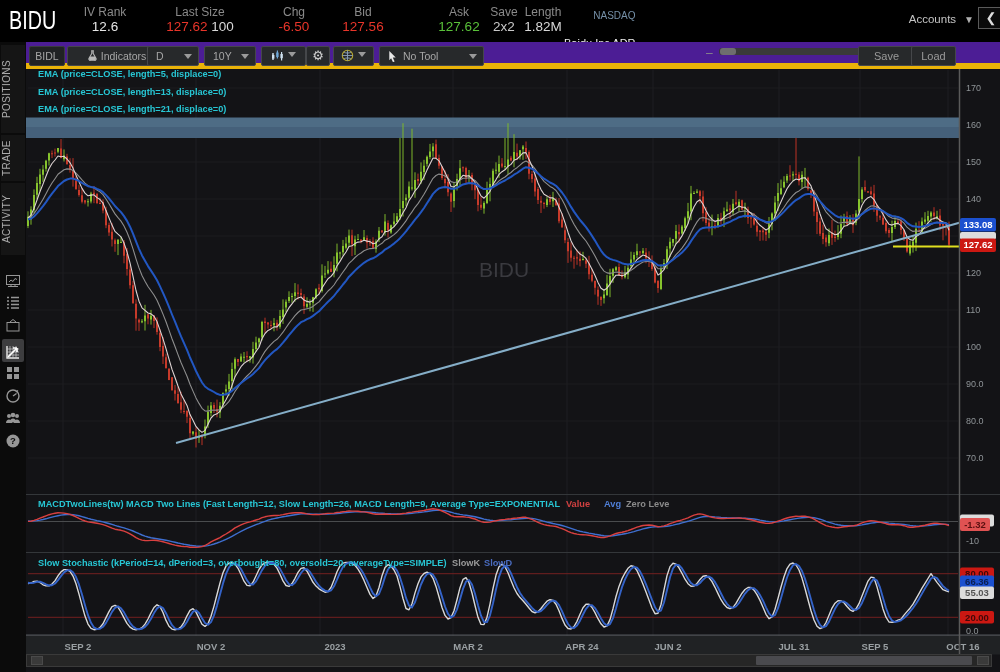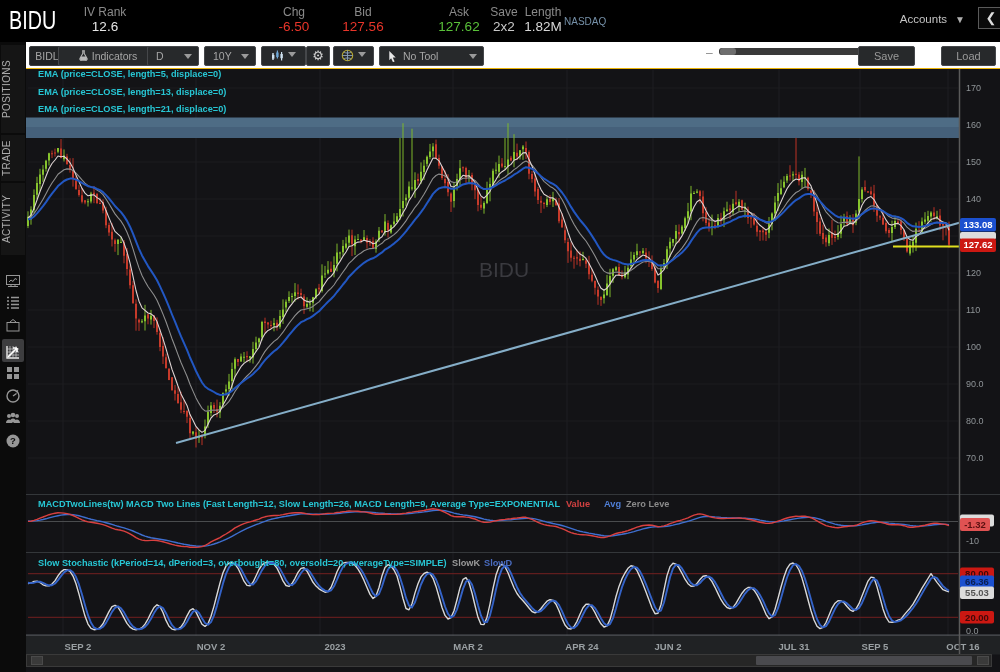--- a/index.html
+++ b/index.html
@@ -6,29 +6,29 @@
 html,body{width:1000px;height:672px;background:#000;overflow:hidden;
   font-family:"Liberation Sans",sans-serif}
 #app{position:relative;width:1000px;height:672px;background:#000}
 
 #hdr{position:absolute;left:0;top:0;width:1000px;height:42px;background:#000}
 #hdr .sym{position:absolute;left:9px;top:5px;font-size:26px;color:#fff;transform:scaleX(.76);transform-origin:0 0}
 .col{position:absolute;top:6px;text-align:center}
 .col .lb{font-size:12px;color:#8a8a8a;line-height:12px}
 .col .vl{font-size:13.5px;color:#e6e6e6;line-height:17px;margin-top:0}
 .red{color:#e8352a!important}.grn{color:#59c139!important}
-#nas{position:absolute;left:564px;top:16px;text-align:left}
+#nas{position:absolute;left:564px;top:10px;text-align:right}
 #nas .lb{font-size:10px;color:#7590a8}
 #nas .vl{font-size:11px;color:#f0f0f0;margin-top:16px}
-#accounts{position:absolute;right:35px;top:13px;font-size:11.5px;color:#c4c4c4}
+#accounts{position:absolute;right:26px;top:13px;font-size:11.5px;color:#c4c4c4}
 #accounts .chev{display:inline-block;margin-left:8px;font-size:10px;color:#b0b0b0}
 #collapse{position:absolute;right:-4px;top:7px;width:26px;height:22px;border:1px solid #5a5a5a;
   background:#0a0a0a;color:#ddd;font-size:13px;text-align:center;line-height:20px}
 
-#tbar{position:absolute;left:26px;top:42px;width:974px;height:27px;background:#ffffff;border-bottom:1px solid #eab308}
+#tbar{position:absolute;left:26px;top:42px;width:974px;height:27px;background:#4c1d95;border-bottom:6px solid #eab308}
 .tbtn{position:absolute;top:4px;height:20px;background:#27292b;border:1px solid #45474a;border-radius:2px;
   color:#a6a6a6;font-size:10.5px;line-height:18px;text-align:center}
 .tbtn .arr{display:inline-block;width:0;height:0;border-left:4px solid transparent;border-right:4px solid transparent;
   border-top:5px solid #9a9a9a;margin-left:5px;vertical-align:1px}
 #sldr{position:absolute;left:680px;top:4px;width:200px;height:20px;color:#8a8a8a;font-size:12px}
 .savebtn{color:#9a9a9a!important;font-size:11px!important}
 
 #sbar{position:absolute;left:0;top:42px;width:26px;height:630px;background:#0b0b0b;z-index:5}
 .vtab{position:absolute;left:1px;width:24px;background:#151515;color:#acacac;
   writing-mode:vertical-rl;transform:rotate(180deg);text-align:center;
@@ -164,20 +164,24 @@
         <rect x="960" y="611" width="34" height="12.5" rx="2" fill="#cc1812"></rect>
         <text x="977" y="620.5" text-anchor="middle" class="bub" fill="#400808" font-size="9.5">20.00</text>
       </g>
 </svg>
   <div id="hdr">
     <div class="sym">BIDU</div>
     <div class="col" style="left:72px;width:66px">
         <div class="lb">IV Rank</div>
         <div class="vl">12.6</div>
       </div>
+    <div class="col" style="left:150px;width:100px">
+        <div class="lb">Last Size</div>
+        <div class="vl"><span class="red">127.62</span> <span style="color:#d8d8d8">100</span></div>
+      </div>
     <div class="col" style="left:262px;width:64px">
         <div class="lb">Chg</div>
         <div class="vl red">-6.50</div>
       </div>
     <div class="col" style="left:330px;width:66px">
         <div class="lb">Bid</div>
         <div class="vl red">127.56</div>
       </div>
     <div class="col" style="left:426px;width:66px">
         <div class="lb">Ask</div>
@@ -194,21 +198,21 @@
     <div id="nas">
         <div class="lb">NASDAQ</div>
         <div class="vl">Baidu Inc ADR</div>
       </div>
     <div id="accounts">Accounts<span class="chev">▼</span></div>
     <div id="collapse">❮</div>
   </div>
 
   <div id="tbar">
     <div class="tbtn" style="left:3px;width:36px;background:#202224;border-color:#3a3c3e">BIDL</div>
-    <div class="tbtn" style="left:32px;width:99px">
+    <div class="tbtn" style="left:41px;width:99px">
       <svg width="11" height="11" viewBox="0 0 16 16" style="vertical-align:-1px;margin-right:3px">
           <path d="M6 1h4M7 1v4L3 12a2 2 0 0 0 2 3h6a2 2 0 0 0 2-3L9 5V1" fill="none" stroke="#b8b8b8" stroke-width="1.6"></path>
           <path d="M4.6 9.5h6.8L13 12.5a1.4 1.4 0 0 1-1.4 1.9H4.4A1.4 1.4 0 0 1 3 12.5z" fill="#b8b8b8"></path>
         </svg>Indicators</div>
     <div class="tbtn" style="left:121px;width:52px;text-align:left;padding-left:8px">D<span class="arr" style="float:right;margin:7px 6px 0 0"></span></div>
     <div class="tbtn" style="left:178px;width:52px;text-align:left;padding-left:8px">10Y<span class="arr" style="float:right;margin:7px 6px 0 0"></span></div>
     <div class="tbtn" style="left:235px;width:45px">
       <svg width="13" height="12" viewBox="0 0 13 12" style="vertical-align:-2px">
           <path d="M2 4v6M1 5.5h2M2 3v2" stroke="#cfe2f0" stroke-width="1.4"></path>
           <rect x="1" y="5" width="2.4" height="3.6" fill="#cfe2f0"></rect>
@@ -222,21 +226,21 @@
       <svg width="13" height="13" viewBox="0 0 14 14" style="vertical-align:-2px">
           <circle cx="7" cy="7" r="5.6" fill="none" stroke="#b8a82a" stroke-width="1.2"></circle>
           <path d="M1.4 7h11.2M7 1.4v11.2M3 3.2c2.4 1.6 5.6 1.6 8 0M3 10.8c2.4-1.6 5.6-1.6 8 0" stroke="#8aa0b8" stroke-width="1" fill="none"></path>
         </svg><span class="arr" style="margin-left:4px;vertical-align:3px"></span></div>
     <div class="tbtn" style="left:353px;width:105px;text-align:left;padding-left:8px">
       <svg width="9" height="11" viewBox="0 0 9 12" style="vertical-align:-2px;margin-right:6px">
           <path d="M1 0l7 7H4.8l2 4.4-1.8.8-2-4.4L1 10z" fill="#e8e8e8"></path>
         </svg>No Tool<span class="arr" style="float:right;margin:7px 6px 0 0"></span></div>
     <div id="sldr">–<span style="display:inline-block;width:144px;height:7px;background:#3a3a3a;border-radius:3px;margin:0 6px;vertical-align:2px;position:relative"><span style="position:absolute;left:1px;top:0;width:16px;height:7px;background:#6e6e6e;border-radius:3px"></span></span><span style="font-size:9px;vertical-align:2px">▾</span></div>
     <div class="tbtn savebtn" style="left:832px;width:57px">Save</div>
-    <div class="tbtn savebtn" style="left:915px;width:55px">Load</div>
+    <div class="tbtn savebtn" style="left:885px;width:45px">Load</div>
   </div>
 
   <div id="sbar">
     <div class="vtab" style="top:3px;height:88px">POSITIONS</div>
     <div class="vtab" style="top:93px;height:46px">TRADE</div>
     <div class="vtab" style="top:141px;height:72px">ACTIVITY</div>
     <div class="sic" style="top:229px"><svg width="16" height="16" viewBox="0 0 16 16" style="margin-top:2px">
           <rect x="1.5" y="2.5" width="13" height="9" fill="none" stroke="#969696"></rect>
           <path d="M4 9l2-2 2 1.5 2-3 2 1" stroke="#969696" fill="none"></path>
           <path d="M3 13.5h10M6 11.5v2M10 11.5v2" stroke="#969696"></path>

